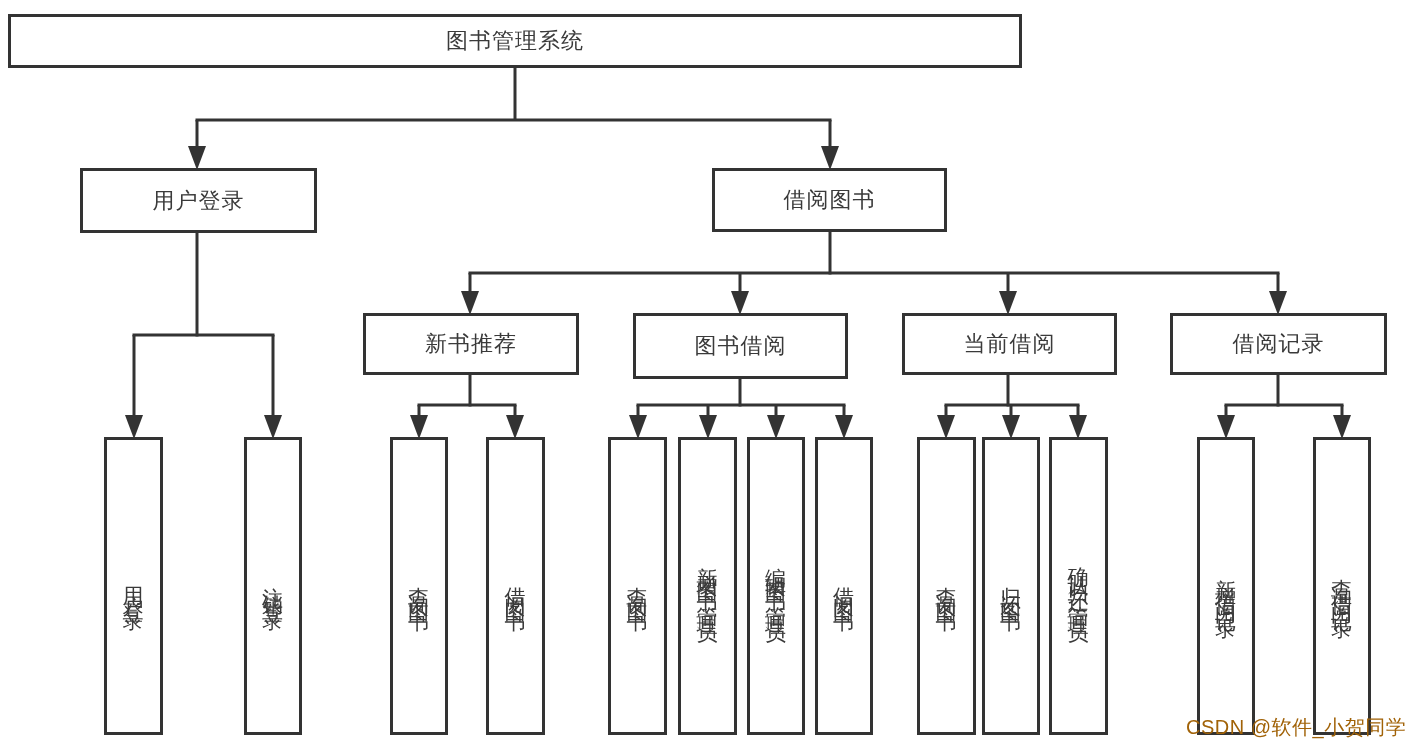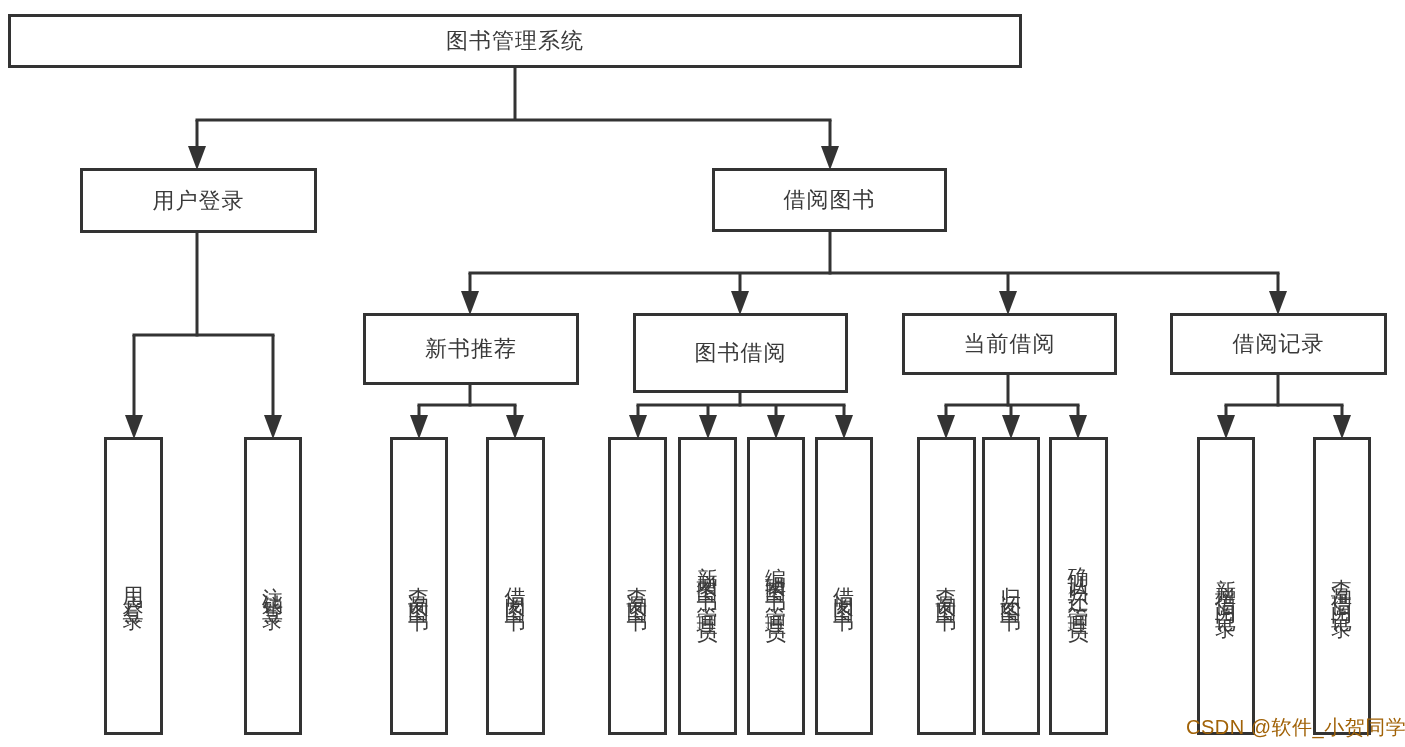--- a/index.html
+++ b/index.html
@@ -109,24 +109,24 @@
     <span>图书管理系统</span>
   </div>
 
   <div class="node h" style="left:80px;top:168px;width:237px;height:65px;">
     <span>用户登录</span>
   </div>
   <div class="node h" style="left:712px;top:168px;width:235px;height:64px;">
     <span>借阅图书</span>
   </div>
 
-  <div class="node h" style="left:363px;top:313px;width:216px;height:72px;">
+  <div class="node h" style="left:363px;top:313px;width:216px;height:62px;">
     <span>新书推荐</span>
   </div>
-  <div class="node h" style="left:633px;top:313px;width:215px;height:80px;">
+  <div class="node h" style="left:633px;top:313px;width:215px;height:66px;">
     <span>图书借阅</span>
   </div>
   <div class="node h" style="left:902px;top:313px;width:215px;height:62px;text-align:center;">
     <span>当前借阅</span>
   </div>
   <div class="node h" style="left:1170px;top:313px;width:217px;height:62px;">
     <span>借阅记录</span>
   </div>
 
   <div class="node v" style="left:104px;top:437px;width:59px;height:298px;">

